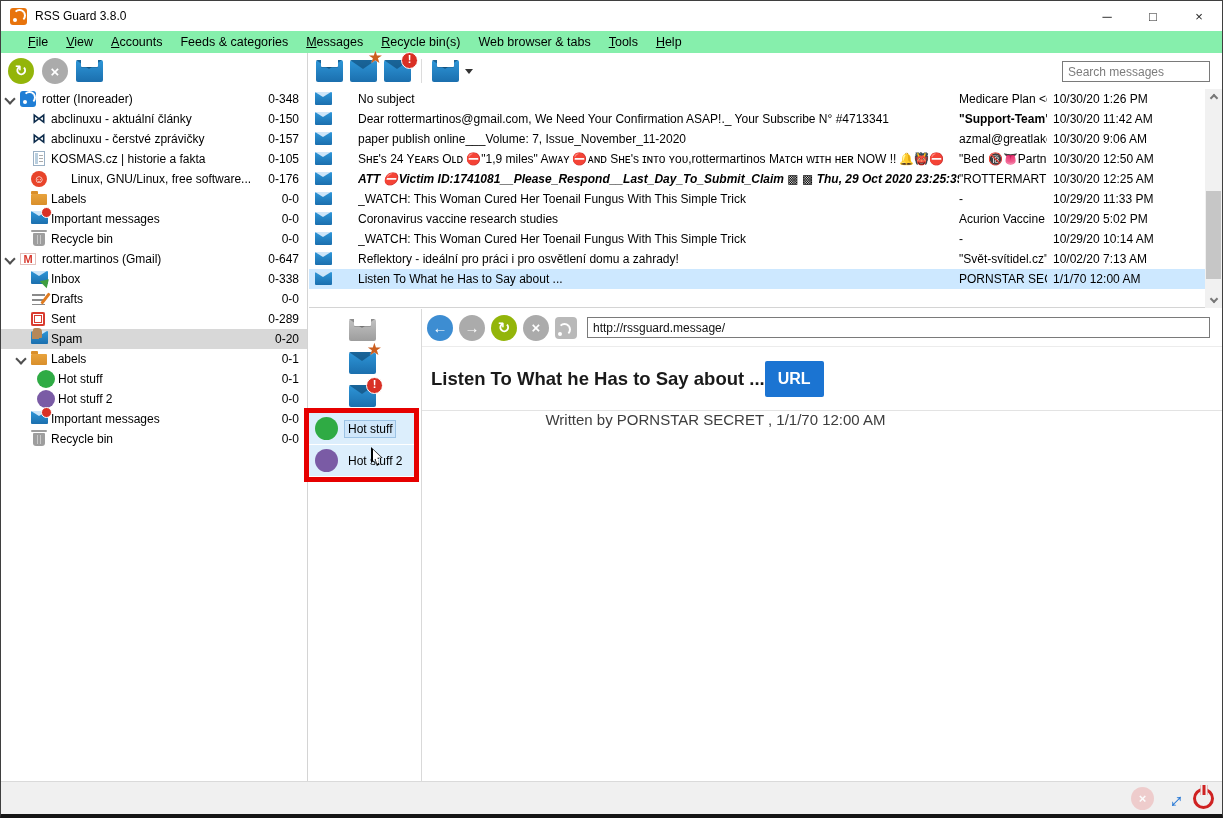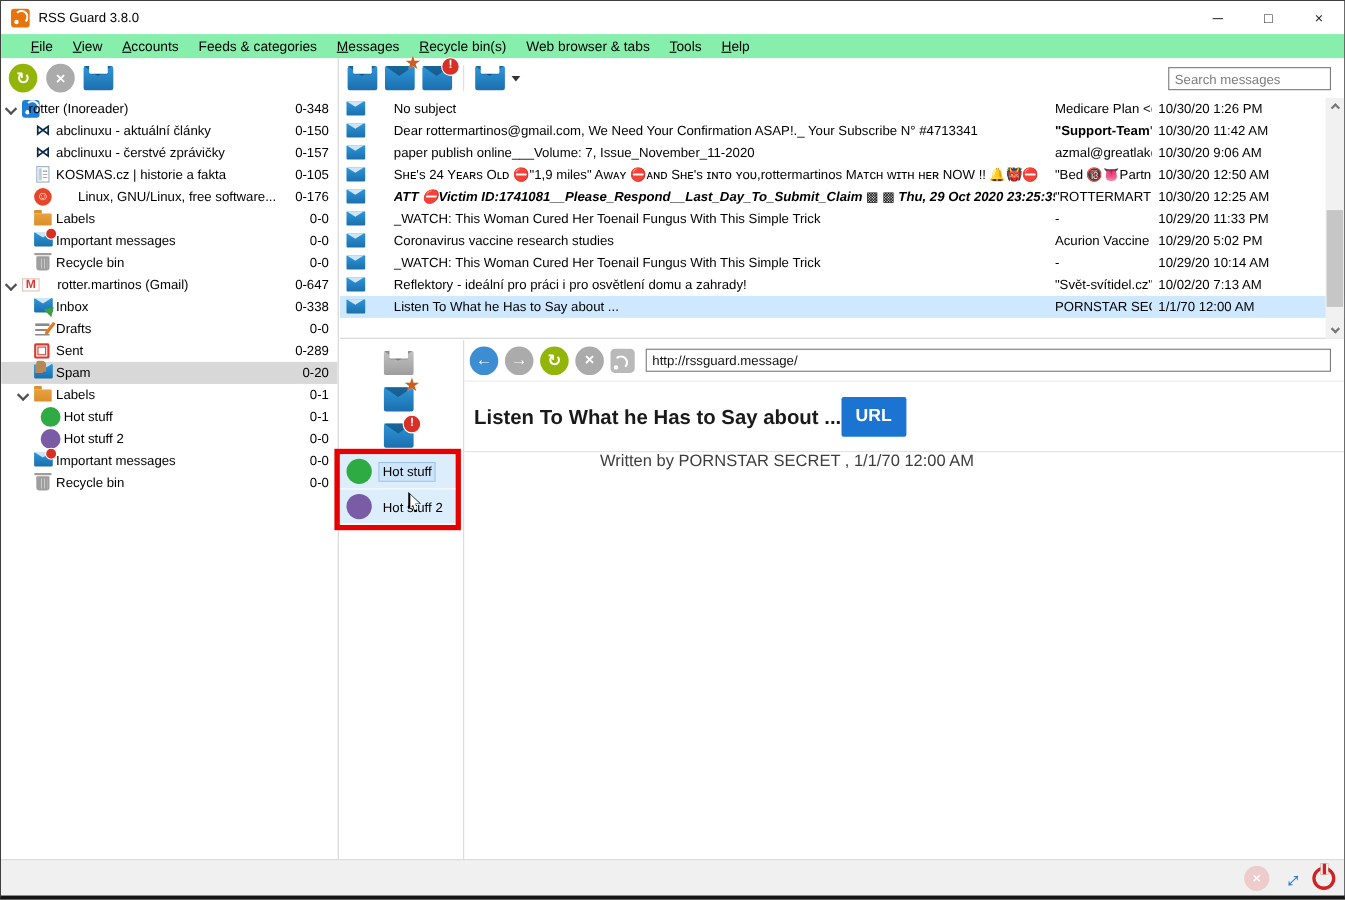--- a/index.html
+++ b/index.html
@@ -180,21 +180,21 @@
           <span class="ic circle26 ic-cancel">×</span>
         </div>
         <div class="tbtn">
           <span class="ic env open"></span>
         </div>
       </div>
     <div class="feed-tree">
         <div class="trow">
           <span class="chev" style="left: 5px;"></span>
           <span class="ti ic-inoreader rss-glyph" style="left: 19px;"></span>
-          <span class="tlabel" style="left: 25px;">rotter (Inoreader)</span>
+          <span class="tlabel" style="left: 41px;">rotter (Inoreader)</span>
           <span class="tcount">0-348</span>
         </div>
         <div class="trow">
           <span class="ti ic-abclinuxu" style="left: 30px;">⋈</span>
           <span class="tlabel" style="left: 50px;">abclinuxu - aktuální články</span>
           <span class="tcount">0-150</span>
         </div>
         <div class="trow">
           <span class="ti ic-abclinuxu" style="left: 30px;">⋈</span>
           <span class="tlabel" style="left: 50px;">abclinuxu - čerstvé zprávičky</span>
@@ -221,21 +221,21 @@
           <span class="tcount">0-0</span>
         </div>
         <div class="trow">
           <span class="ti ic-trash" style="left: 30px;"></span>
           <span class="tlabel" style="left: 50px;">Recycle bin</span>
           <span class="tcount">0-0</span>
         </div>
         <div class="trow">
           <span class="chev" style="left: 5px;"></span>
           <span class="ti ic-gmail" style="left: 19px;">M</span>
-          <span class="tlabel" style="left: 41px; margin-left: 10px;">rotter.martinos (Gmail)</span>
+          <span class="tlabel" style="left: 41px;">rotter.martinos (Gmail)</span>
           <span class="tcount">0-647</span>
         </div>
         <div class="trow">
           <span class="ti env-s dot-green" style="left: 30px;"></span>
           <span class="tlabel" style="left: 50px;">Inbox</span>
           <span class="tcount">0-338</span>
         </div>
         <div class="trow">
           <span class="ti ic-drafts" style="left: 30px;"></span>
           <span class="tlabel" style="left: 50px;">Drafts</span>

